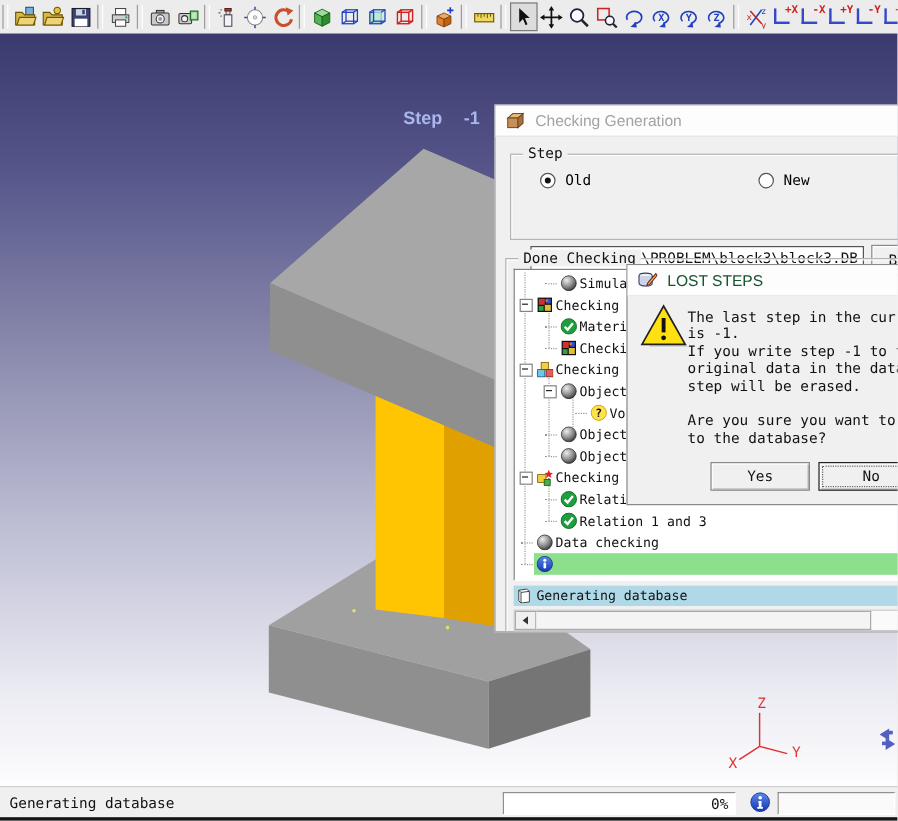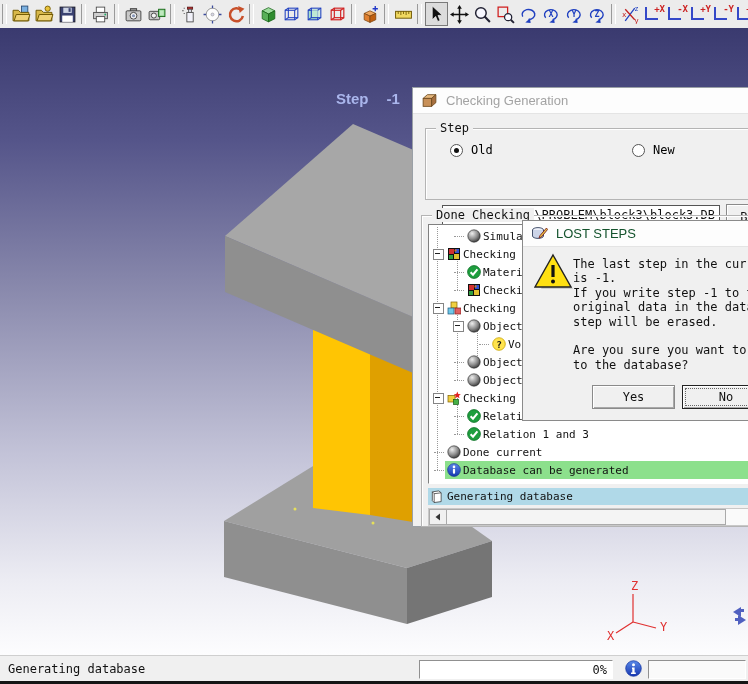--- a/index.html
+++ b/index.html
@@ -510,29 +510,28 @@
             <svg class="ticon" style="left: 38px;">
               <use href="#i-check"></use>
             </svg>
             <span class="lbl" style="left: 54px;">Relation 1 and 3</span>
           </div>
           <div class="trow" style="top: 218px;">
             <span class="stub" style="left: 5px;"></span>
             <svg class="ticon" style="left: 18px;">
               <use href="#i-sphere"></use>
             </svg>
-            <span class="lbl" style="left: 34px;">Done current</span>
+            <span class="lbl" style="left: 34px;">Data checking</span>
           </div>
           <div class="trow" style="top: 236px;">
             <div class="hlbg"></div>
             <span class="stub" style="left: 5px;"></span>
             <svg class="ticon" style="left: 18px;">
               <use href="#i-info"></use>
             </svg>
-            <span class="lbl" style="left: 34px;">Database can be generated</span>
           </div>
         </div>
     </div>
     <div id="status-row">
       <svg>
           <use href="#i-doc"></use>
         </svg>
       <span>Generating database</span>
     </div>
     <div id="hscroll">

